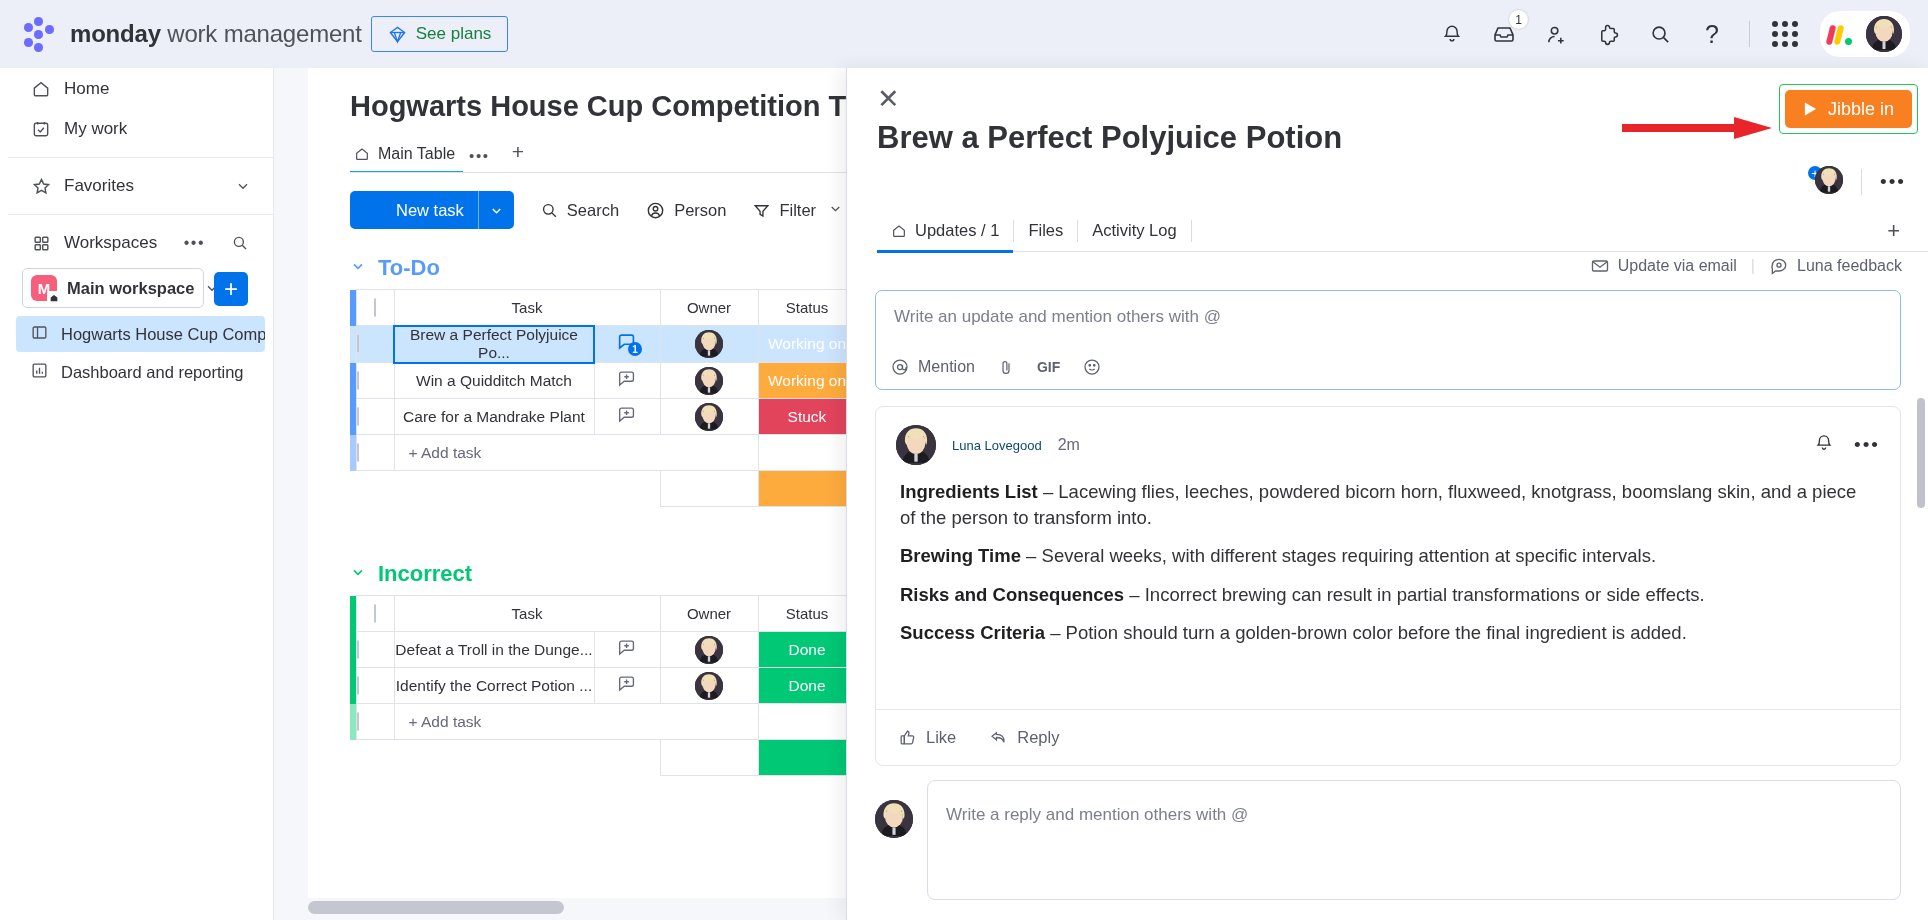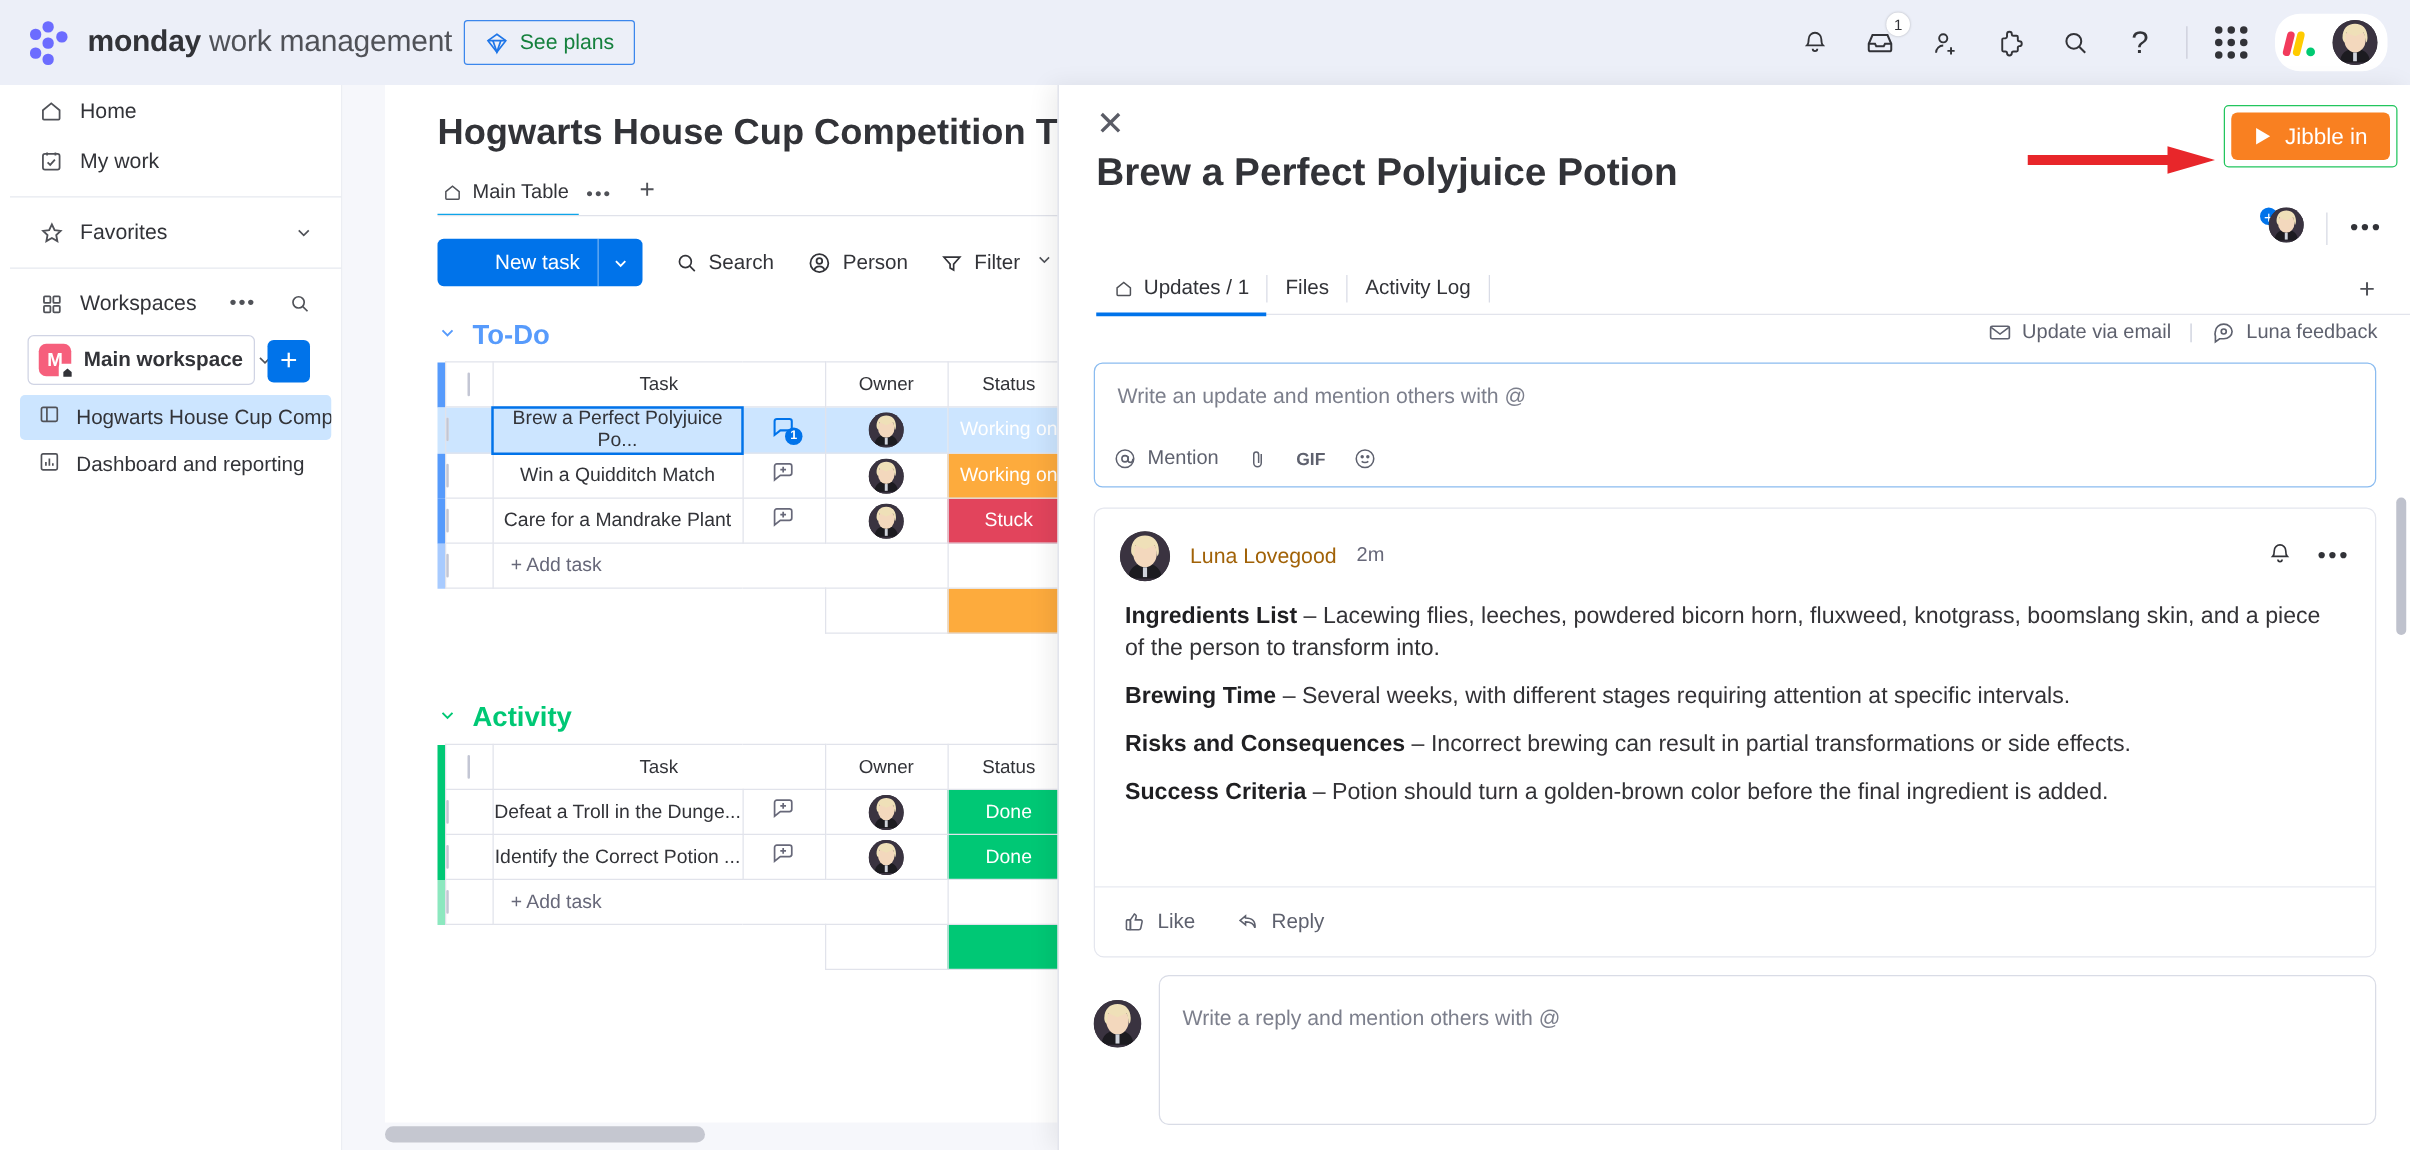--- a/index.html
+++ b/index.html
@@ -256,21 +256,21 @@
     position: absolute; left: 14px; bottom: 12px; display: flex; align-items: center; gap: 22px;
     color: #5e616e; font-size: 16px;
   }
   #update-tools .ut { display: flex; align-items: center; gap: 8px; cursor: pointer; }
 
   #post {
     position: absolute; left: 28px; top: 338px; width: 1026px; height: 360px;
     border: 1px solid #e4e6ee; border-radius: 8px; background: #fff;
   }
   #post-head { display: flex; align-items: center; gap: 16px; padding: 18px 20px 0 20px; }
-  #post-author { font-size: 17px; color: #a16207; font-weight: 400; }
+  #post-author { font-size: 13px; color: #0c4a6e; font-weight: 400; }
   #post-time { font-size: 16px; color: #676879; }
   #post-head-right { margin-left: auto; display: flex; align-items: center; gap: 20px; color: #323338; }
   #post-body { padding: 14px 24px 0 24px; }
   #post-body p {
     font-size: 18.5px; line-height: 1.38; color: #333236; margin-bottom: 13px;
   }
   #post-body b { font-weight: 700; color: #1f1f22; }
   #post-footer {
     position: absolute; left: 0; right: 0; bottom: 0; height: 56px;
     border-top: 1px solid #e8eaf1; display: flex; align-items: center; gap: 32px;
@@ -672,21 +672,21 @@
         </table>
     </div>
 
     <div class="group" style="margin-top:46px">
       <div class="group-head">
         <span class="gchev">
           <svg width="16" height="16" viewBox="0 0 24 24" fill="none" stroke="#00c875" stroke-width="2.4">
               <path d="M6 9.5 12 15.5 18 9.5"></path>
             </svg>
         </span>
-        <span style="color:#00c875">Activity</span>
+        <span style="color:#00c875">Incorrect</span>
       </div>
       <table class="tbl">
         <colgroup>
             <col class="col-accent">
             <col class="col-chk">
             <col class="col-task">
             <col class="col-note">
             <col class="col-owner">
             <col class="col-status">
             <col class="col-extra">

